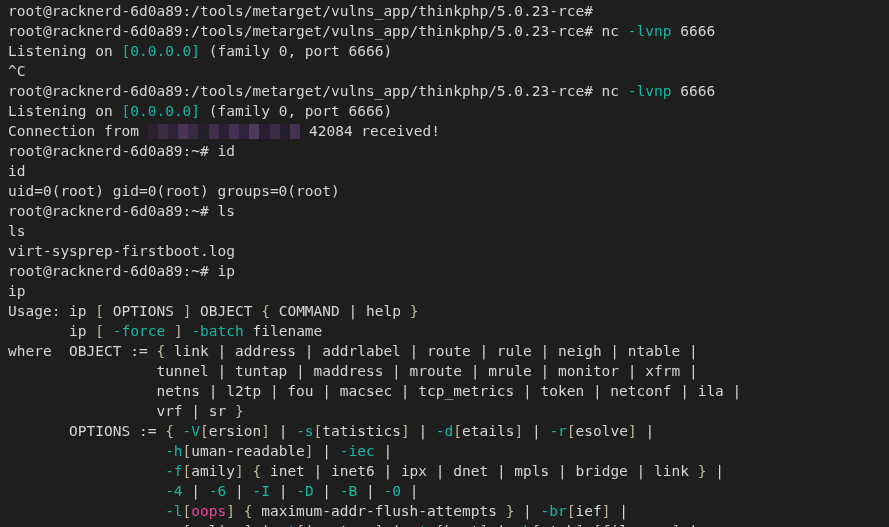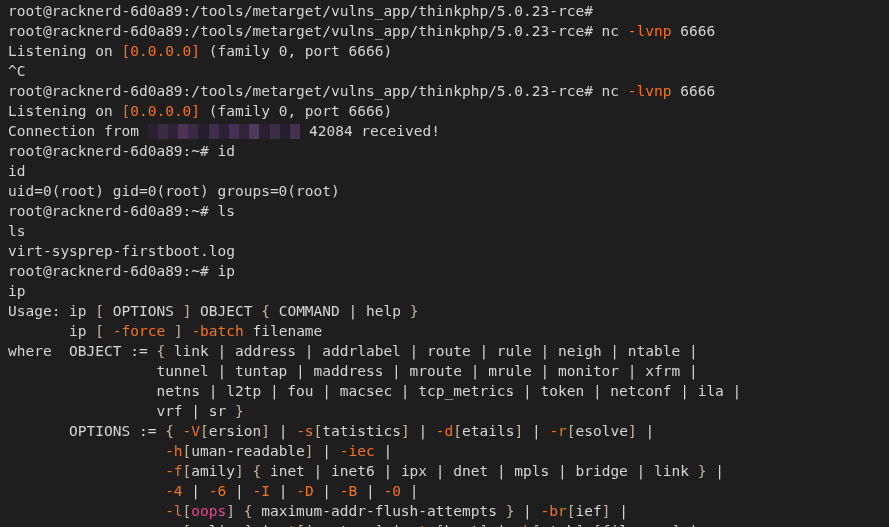--- a/index.html
+++ b/index.html
@@ -25,21 +25,21 @@
     left: 8px;
     top: 1px;
     white-space: pre;
   }
   .row {
     height: 20px;
     white-space: pre;
   }
   
   .c-default { color: #d4d4d4; }
-  .c-cyan    { color: #f97316; }
+  .c-cyan    { color: #14b8a6; }
   .c-yellow  { color: #ec4899; }
   .c-bracket { color: #c3b79a; }
 
   
   .redaction {
     display: inline-block;
     vertical-align: middle;
     position: relative;
     height: 15px;
     overflow: hidden;

